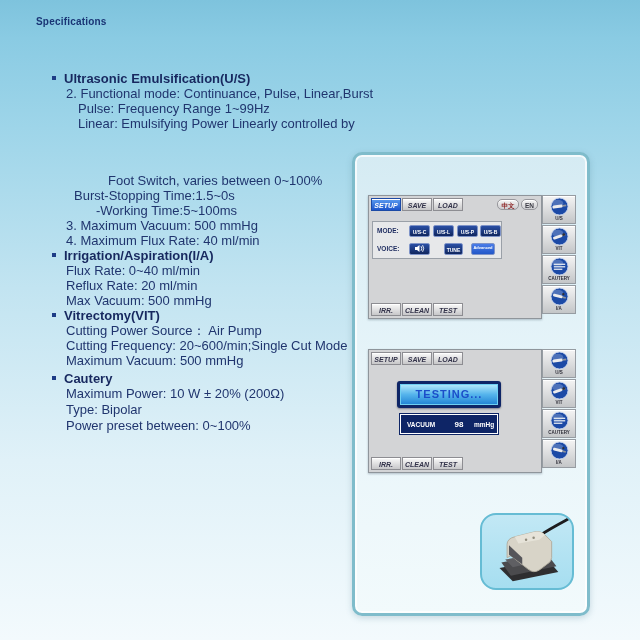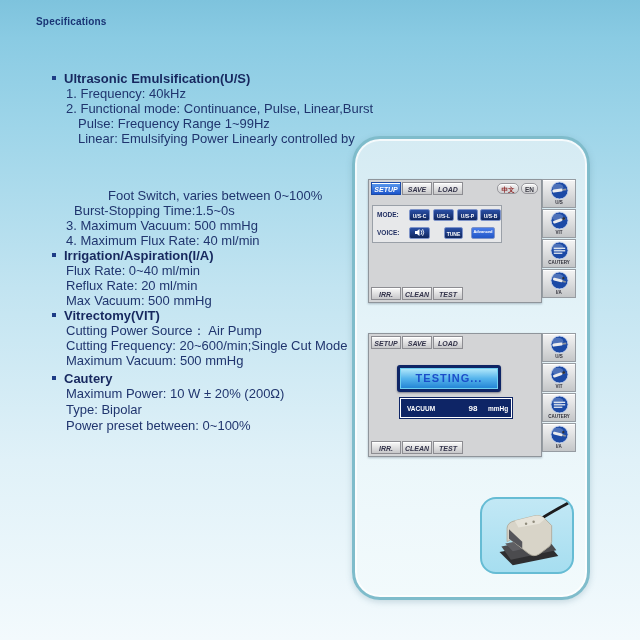--- a/index.html
+++ b/index.html
@@ -11,21 +11,21 @@
   .spec{position:absolute;left:52px;top:71px;width:310px;font-size:13px;color:#20356e;}
   .line{position:relative;height:15px;line-height:15px;white-space:nowrap;}
   .line.hdr{font-weight:bold;color:#17285f;padding-left:12px;}
   .bullet{position:absolute;left:0;top:5px;width:4px;height:4px;background:#1d3c86;display:inline-block;}
   .i1{padding-left:14px;}
   .i2{padding-left:26px;}
   .i2b{padding-left:22px;}
   .i3{padding-left:44px;}
   .i4{padding-left:56px;margin-top:42px;}
   
-  .frame{position:absolute;left:352px;top:136px;width:232px;height:458px;border:3px solid #7fbccb;border-radius:28px;
+  .frame{position:absolute;left:352px;top:152px;width:232px;height:458px;border:3px solid #7fbccb;border-radius:10px;
     background:linear-gradient(180deg,#d5ebf3 0%,#e6f4f9 45%,#f2fafc 100%);
     box-shadow:inset 0 0 0 2px rgba(255,255,255,.75),0 2px 6px rgba(70,120,140,.25);}
   .panel{position:absolute;width:172px;height:122px;background:#d3d4d6;border:1px solid #8f959b;box-shadow:0 1px 2px rgba(40,60,80,.3);}
   .panel.p1{left:13px;top:40px;}
   .panel.p2{left:13px;top:194px;}
   .tabrow{position:absolute;left:2px;top:2px;display:flex;gap:1px;}
   .botrow{position:absolute;left:2px;bottom:2px;display:flex;gap:1px;}
   .tab{width:30px;height:13px;line-height:13px;text-align:center;font-size:7px;font-weight:bold;font-style:italic;color:#33334a;
     background:linear-gradient(#fafafa,#c7c7c9);border:1px solid #8d8d92;box-shadow:inset 0 1px 0 #fff;box-sizing:border-box;}
   .tab.active{background:linear-gradient(#5d9df0,#1c55cc);color:#fff;border-color:#1c4aa6;}
@@ -43,43 +43,43 @@
   .sidecol.s1{top:40px;} .sidecol.s2{top:194px;}
   .sbtn{width:34px;height:29px;background:linear-gradient(#f4f4f4,#c4c6c8);border:1px solid #969ca2;box-sizing:border-box;
     display:flex;flex-direction:column;align-items:center;justify-content:flex-start;box-shadow:inset 0 1px 0 #fff;}
   .sbtn svg{margin-top:1px;}
   .slabel{font-size:4.5px;font-weight:bold;color:#2e2e38;line-height:6px;}
   .testing{position:absolute;left:28px;top:31px;width:104px;height:27px;background:#0e2566;border-radius:3px;padding:3px;box-sizing:border-box;
     box-shadow:0 1px 2px rgba(0,0,30,.4);}
   .testing-inner{width:100%;height:100%;border:1px solid #6fd0f2;box-sizing:border-box;text-align:center;
     background:linear-gradient(180deg,#aee6fa 0%,#55b4ec 50%,#2486d6 100%);
     font-size:11px;font-weight:bold;letter-spacing:1px;color:#1b4ec9;line-height:19px;}
-  .vacuum{position:absolute;left:31px;top:64px;width:112px;height:20px;background:#0e2566;border:1px solid #fff;outline:1px solid #0e2566;
+  .vacuum{position:absolute;left:31px;top:64px;width:98px;height:20px;background:#0e2566;border:1px solid #fff;outline:1px solid #0e2566;
     box-sizing:border-box;display:flex;align-items:center;color:#fff;font-size:6.5px;font-weight:bold;}
   .vac-label{padding-left:6px;flex:1;}
   .vac-value{width:24px;text-align:center;font-size:8px;}
   .vac-unit{width:26px;text-align:center;}
   .pedalcard{position:absolute;left:125px;top:358px;width:94px;height:77px;border-radius:16px;
     background:linear-gradient(#c2e8f5,#a6def0);border:2px solid #66bcd4;box-sizing:border-box;overflow:hidden;}
 </style>
 </head>
 <body>
 
 <div class="canvas">
 
   <div class="title">Specifications</div>
 
   <div class="spec">
     <div class="line hdr"><span class="bullet"></span><span>Ultrasonic Emulsification(U/S)</span></div>
-    <div class="line i1"><span>1. Frequency: 40kHz</span></div>
     <div class="line i1"><span>2. Functional mode: Continuance, Pulse, Linear,Burst</span></div>
     <div class="line i2"><span>Pulse: Frequency Range 1~99Hz</span></div>
     <div class="line i2"><span>Linear: Emulsifying Power Linearly controlled by</span></div>
     <div class="line i4"><span>Foot Switch, varies between 0~100%</span></div>
     <div class="line i2b"><span>Burst-Stopping Time:1.5~0s</span></div>
+    <div class="line i3"><span>-Working Time:5~100ms</span></div>
     <div class="line i1"><span>3. Maximum Vacuum: 500 mmHg</span></div>
     <div class="line i1"><span>4. Maximum Flux Rate: 40 ml/min</span></div>
     <div class="line hdr"><span class="bullet"></span><span>Irrigation/Aspiration(I/A)</span></div>
     <div class="line i1"><span>Flux Rate: 0~40 ml/min</span></div>
     <div class="line i1"><span>Reflux Rate: 20 ml/min</span></div>
     <div class="line i1"><span>Max Vacuum: 500 mmHg</span></div>
     <div class="line hdr"><span class="bullet"></span><span>Vitrectomy(VIT)</span></div>
     <div class="line i1"><span>Cutting Power Source： Air Pump</span></div>
     <div class="line i1"><span>Cutting Frequency: 20~600/min;Single Cut Mode</span></div>
     <div class="line i1"><span>Maximum Vacuum: 500 mmHg</span></div>

